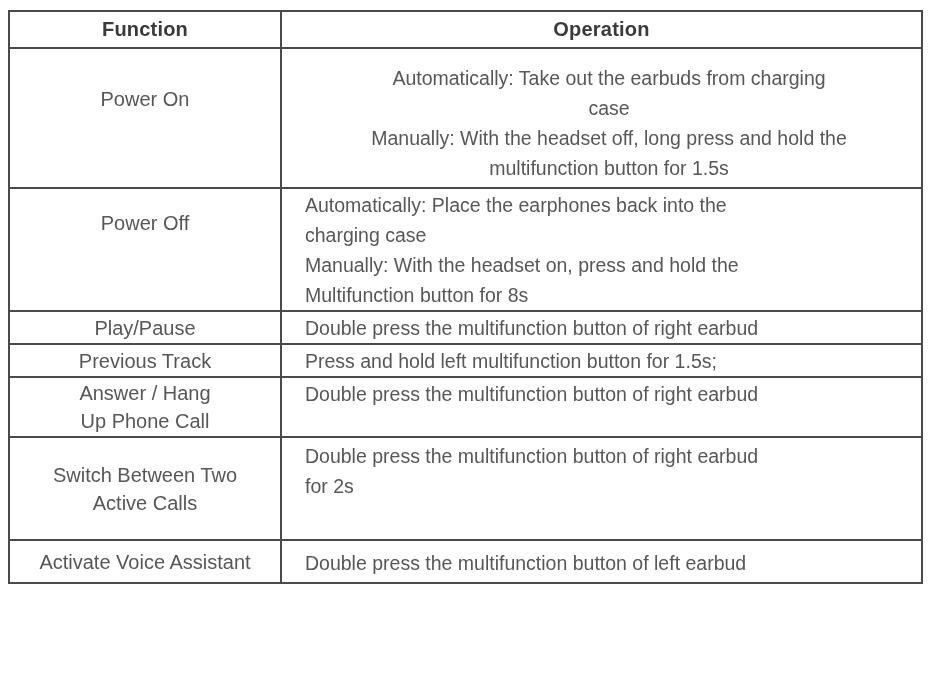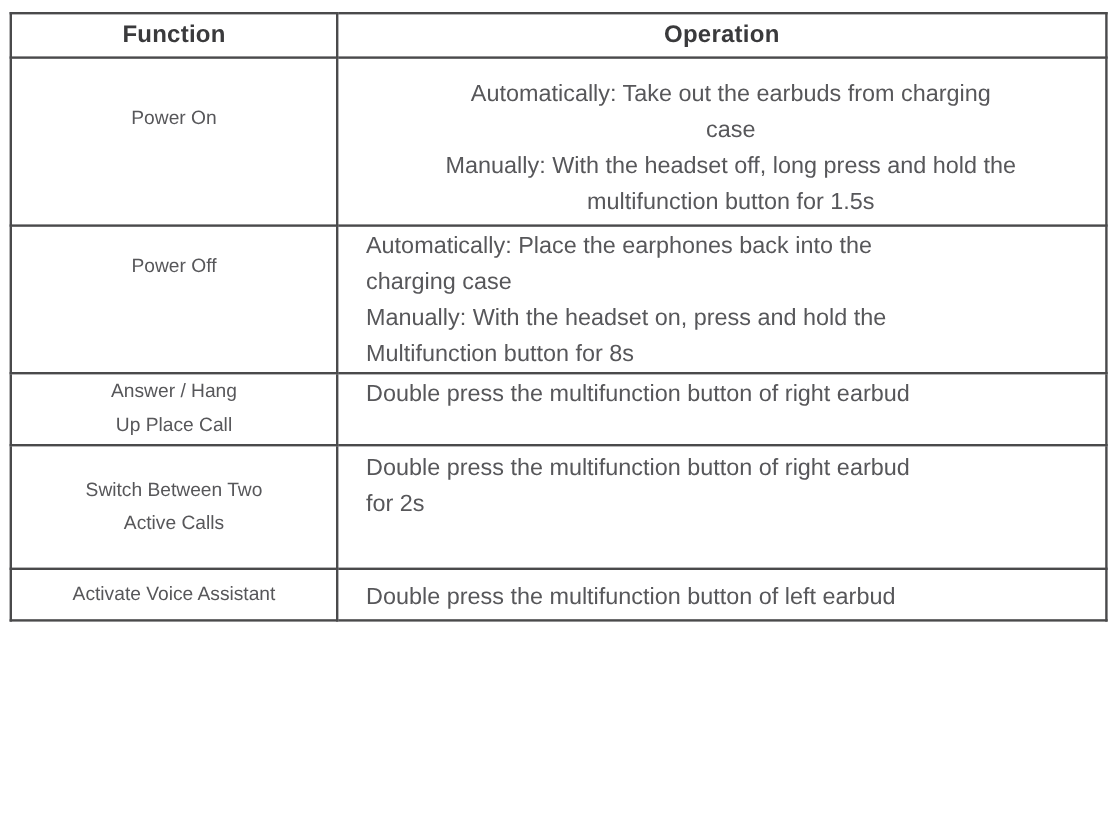--- a/index.html
+++ b/index.html
@@ -38,21 +38,21 @@
     letter-spacing: 0.2px;
     color: #3a3a3c;
     text-align: center;
     vertical-align: middle;
     background: #ffffff;
   }
   td.fn {
     text-align: center;
     vertical-align: middle;
     color: #57575a;
-    font-size: 16px;
+    font-size: 20px;
     line-height: 28px;
     white-space: pre-line;
     padding: 0 24px;
   }
   td.op {
     vertical-align: top;
     text-align: left;
     color: #57575a;
     font-size: 19.5px;
     line-height: 30px;
@@ -101,23 +101,31 @@
 Manually: With the headset off, long press and hold the
 multifunction button for 1.5s</td>
       </tr>
       <tr class="r-power-off">
         <td class="fn">Power Off</td>
         <td class="op">Automatically: Place the earphones back into the
 charging case
 Manually: With the headset on, press and hold the
 Multifunction button for 8s</td>
       </tr>
+      <tr class="r-play">
+        <td class="fn">Play/Pause</td>
+        <td class="op">Double press the multifunction button of right earbud</td>
+      </tr>
+      <tr class="r-prev">
+        <td class="fn">Previous Track</td>
+        <td class="op">Press and hold left multifunction button for 1.5s;</td>
+      </tr>
       <tr class="r-answer">
         <td class="fn">Answer / Hang
-Up Place Call</td>
+Up Phone Call</td>
         <td class="op">Double press the multifunction button of right earbud</td>
       </tr>
       <tr class="r-switch">
         <td class="fn">Switch Between Two
 Active Calls</td>
         <td class="op">Double press the multifunction button of right earbud
 for 2s</td>
       </tr>
       <tr class="r-voice">
         <td class="fn">Activate Voice Assistant</td>

